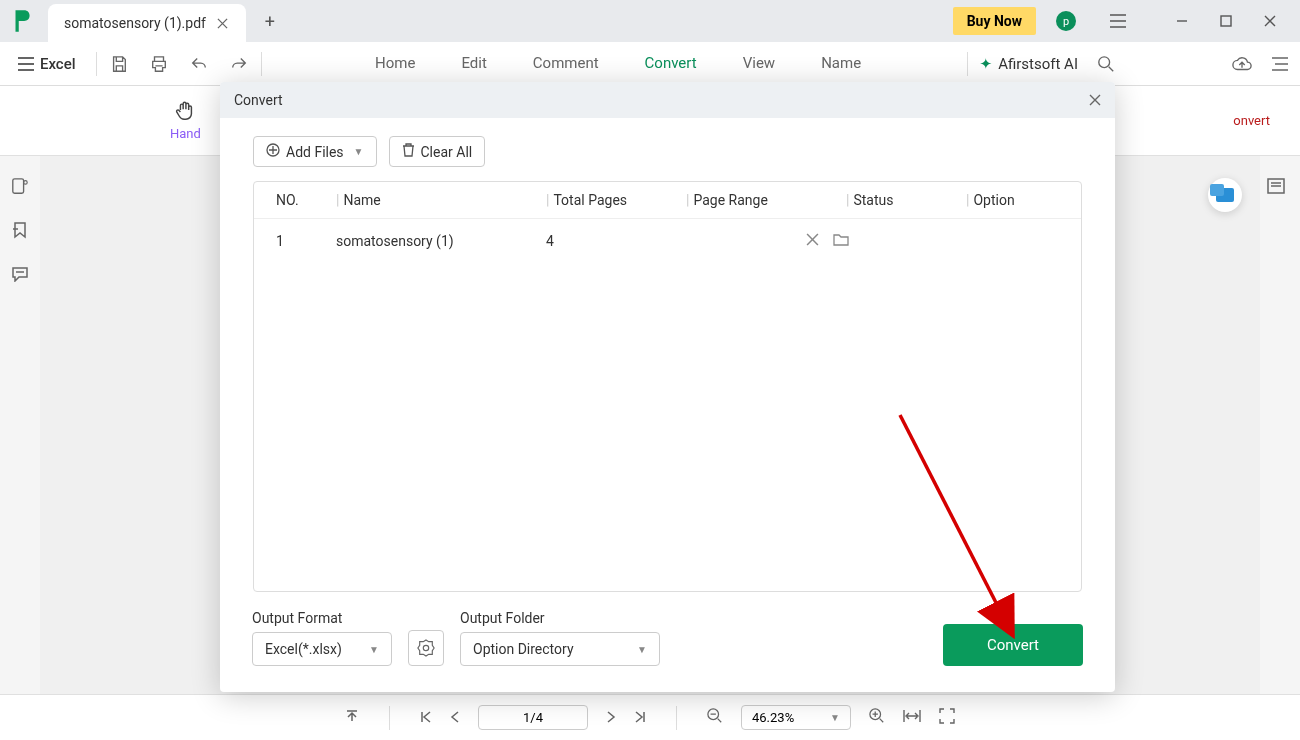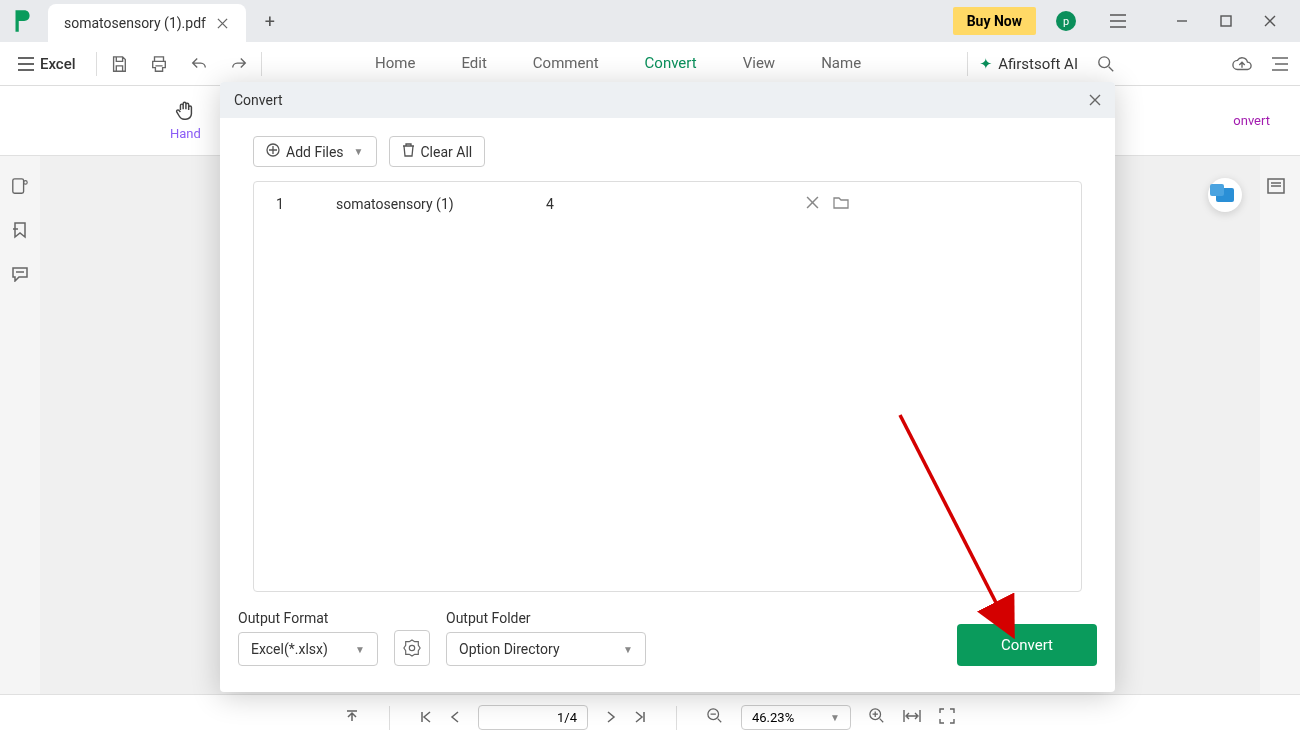--- a/index.html
+++ b/index.html
@@ -27,35 +27,35 @@
 .menu-tabs { display: flex; gap: 30px; margin: 0 auto; }
 .menu-tab { font-size: 15px; color: #666; cursor: pointer; padding: 10px 4px; margin-left: 8px; }
 .menu-tab.active { color: #0a8f5b; border-bottom: 2px solid #0a8f5b; }
 .ai-btn { display: flex; align-items: center; gap: 6px; font-size: 15px; color:#333; cursor:pointer; }
 .ai-star { color:#0a8f5b; }
 .menubar-right { display:flex; align-items:center; gap:18px; }
 
 
 .toolbar { height: 70px; background: #fff; border-bottom: 1px solid #e0e0e0; display:flex; align-items:center; padding:0 30px; gap:40px; }
 .tool-item { display:flex; flex-direction:column; align-items:center; gap:4px; font-size:13px; color:#8b5cf6; cursor:pointer; }
-.tool-item.muted { color:#a21caf; }
+.tool-item.muted { color:#b91c1c; }
 
 
 .left-rail { position:absolute; left:0; top:156px; width:40px; display:flex; flex-direction:column; gap:24px; padding-top:20px; align-items:center; }
 .rail-icon { width:20px; height:20px; color:#666; cursor:pointer; display:flex;align-items:center;justify-content:center; }
 
 
 .right-rail { position:absolute; right:8px; top:156px; width:32px; display:flex;flex-direction:column;gap:20px;padding-top:20px;align-items:center; }
 
 
 .doc-area { position:absolute; left:40px; right:40px; top:156px; bottom:46px; background:#f0f0f0; }
 
 
 .bottombar { position:absolute; bottom:0; left:0; right:0; height:46px; background:#fff; border-top:1px solid #e0e0e0; display:flex; align-items:center; justify-content:center; gap:18px; }
-.page-input { border:1px solid #ccc; border-radius:4px; padding:4px 10px; width:110px; font-size:13px; text-align:right; }
+.page-input { border:1px solid #ccc; border-radius:4px; padding:4px 10px; width:110px; font-size:13px; text-align:center; }
 .nav-icon { color:#666; cursor:pointer; font-size:14px; }
 .zoom-input { border:1px solid #ccc; border-radius:4px; padding:4px 10px; width:110px; font-size:13px; display:flex; justify-content:space-between; align-items:center; }
 
 
 .modal { position:absolute; left:220px; top:82px; width:895px; height:610px; background:#fff; border-radius:4px; box-shadow:0 4px 30px rgba(0,0,0,0.2); display:flex; flex-direction:column; }
 .modal-header { height:36px; background:#edf0f3; border-radius:4px 4px 0 0; display:flex; align-items:center; padding:0 14px; font-size:14px; color:#333; }
 .modal-close { margin-left:auto; cursor:pointer; color:#666; font-size:16px; }
 .modal-body { padding:18px 33px; flex:1; display:flex; flex-direction:column; }
 .modal-actions-top { display:flex; gap:12px; margin-bottom:14px; }
 .btn-outline { border:1px solid #ccc; background:#fff; border-radius:4px; padding:6px 12px; font-size:14px; cursor:pointer; display:flex; align-items:center; gap:6px; color:#333; }
@@ -69,21 +69,21 @@
 .col-range { width:160px; }
 .col-status { width:120px; }
 .col-option { flex:1; }
 .table-row { display:flex; padding:14px; font-size:14px; color:#333; align-items:center; }
 .table-row > div { padding:0 8px; }
 .range-input { width:44px; height:28px; border:1px solid #bbb; border-radius:3px; text-align:center; font-size:14px; }
 .range-sep { margin:0 6px; color:#999; }
 .option-icons { display:flex; gap:14px; color:#888; }
 .option-icons span { cursor:pointer; }
 
-.modal-footer { padding:0 18px 26px; display:flex; align-items:flex-end; gap:16px; }
+.modal-footer { padding:0 32px 26px; display:flex; align-items:flex-end; gap:16px; }
 .footer-col { display:flex; flex-direction:column; gap:6px; }
 .footer-label { font-size:14px; color:#333; }
 .select { border:1px solid #ccc; border-radius:4px; padding:8px 12px; font-size:14px; min-width:140px; display:flex; justify-content:space-between; align-items:center; cursor:pointer; background:#fff; color:#333; }
 .gear-btn { width:36px; height:36px; border:1px solid #ccc; border-radius:4px; display:flex; align-items:center; justify-content:center; cursor:pointer; color:#666; }
 .convert-btn { margin-left:auto; background:#0a9b5c; color:#fff; border:none; border-radius:4px; padding:12px 44px; font-size:15px; cursor:pointer; }
 
 
 .arrow { position:absolute; left:890px; top:405px; pointer-events:none; }
 
 
@@ -315,20 +315,28 @@
         <span class="caret">▼</span>
       </button>
       <button class="btn-outline">
         <span><svg width="13" height="14" viewBox="0 0 13 14">
               <path fill="none" stroke="#555" stroke-width="1.3" d="M1 3h11M4 3V1h5v2M2 3l1 10h7l1-10"></path>
             </svg></span>
         <span>Clear All</span>
       </button>
     </div>
     <div class="table-wrap">
+      <div class="table-head">
+        <div class="col-no">NO.</div>
+        <div class="col-name"><span class="hdr-sep">|</span><span>Name</span></div>
+        <div class="col-pages"><span class="hdr-sep">|</span><span>Total Pages</span></div>
+        <div class="col-range"><span class="hdr-sep">|</span><span>Page Range</span></div>
+        <div class="col-status"><span class="hdr-sep">|</span><span>Status</span></div>
+        <div class="col-option"><span class="hdr-sep">|</span><span>Option</span></div>
+      </div>
       <div class="table-row">
         <div class="col-no">1</div>
         <div class="col-name">somatosensory (1)</div>
         <div class="col-pages">4</div>
         <div class="col-status"></div>
         <div class="col-option option-icons">
           <span><svg width="13" height="13" viewBox="0 0 12 12">
                 <path stroke="#888" stroke-width="1.4" d="M1 1l10 10M11 1L1 11"></path>
               </svg></span>
           <span><svg width="16" height="13" viewBox="0 0 16 13">

